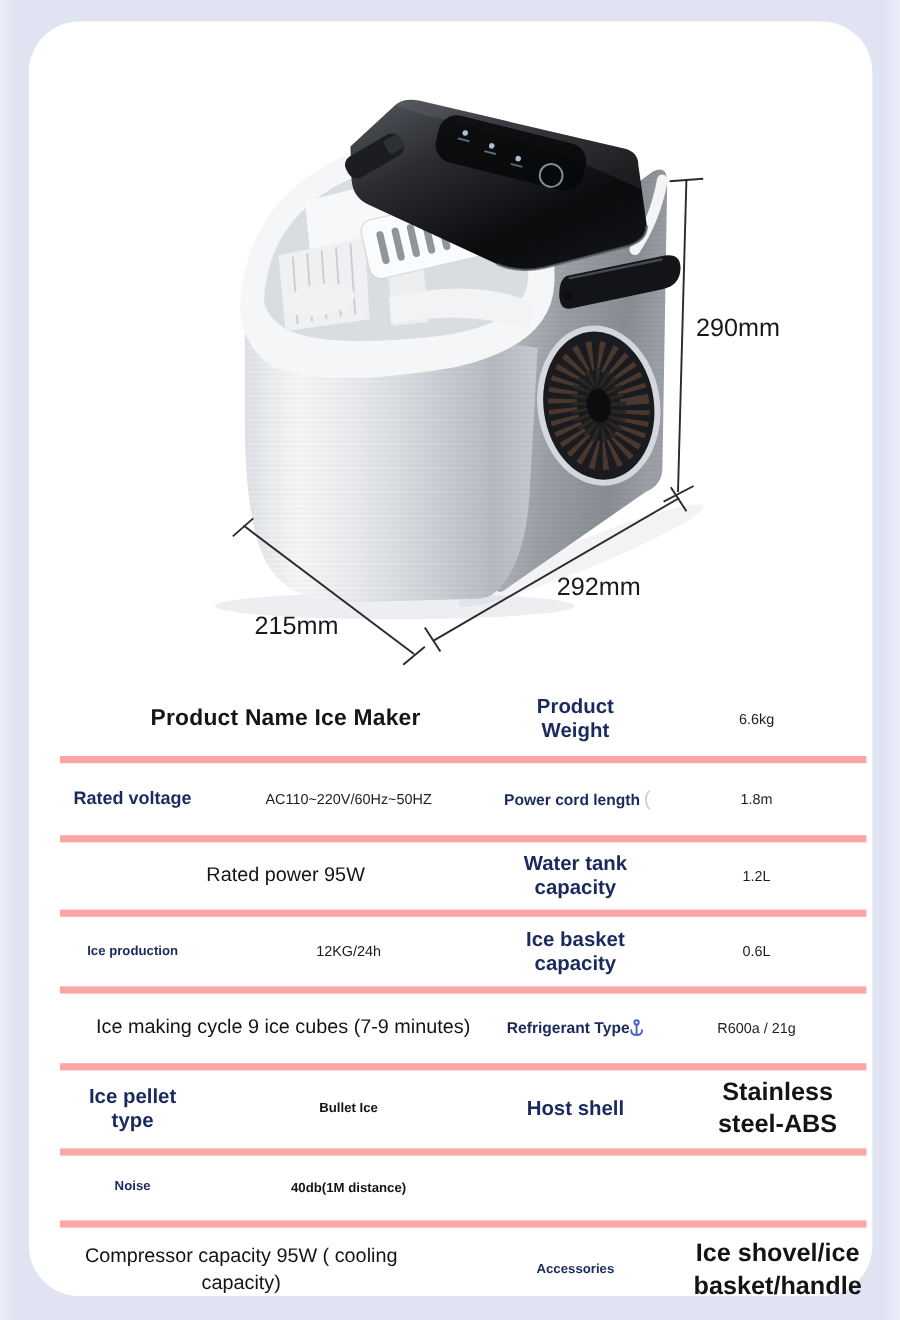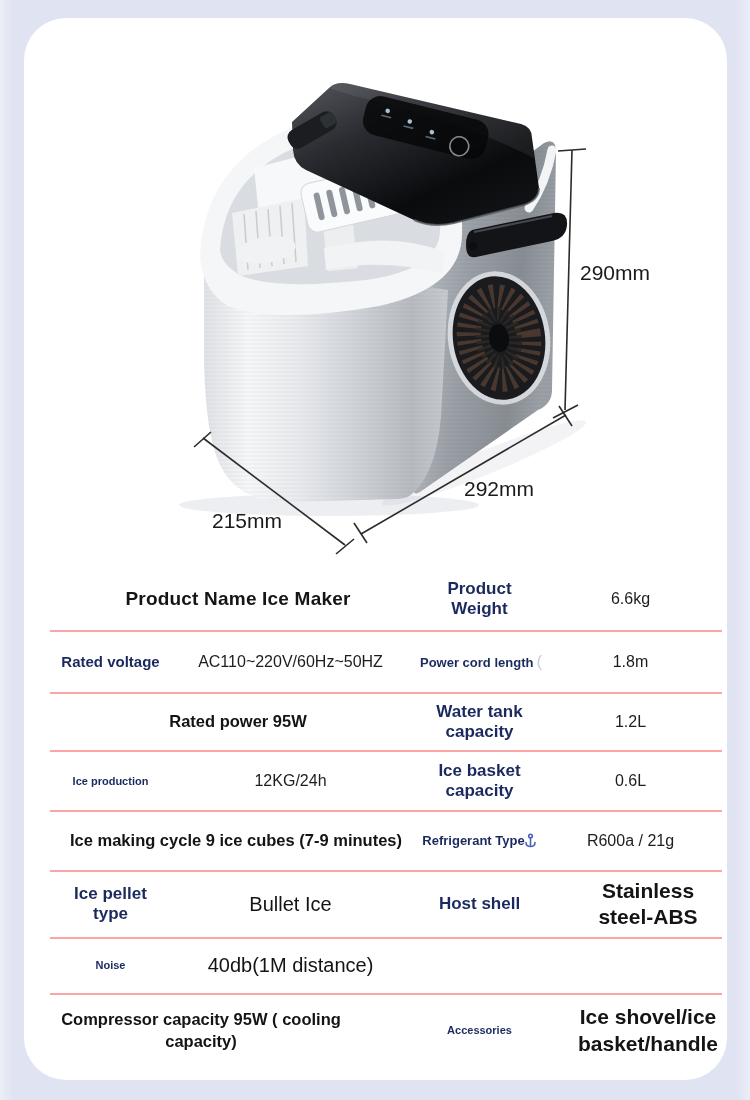--- a/index.html
+++ b/index.html
@@ -12,38 +12,38 @@
   .card{
     position:absolute;left:24px;top:18px;width:703px;height:1062px;
     background:#ffffff;border-radius:42px;text-align:center;
   }
   .figure{position:absolute;left:0;top:0;width:702px;height:560px;}
 
   
   .spec-table{position:absolute;left:26px;top:550px;width:672px;}
   .trow{
     display:grid;grid-template-columns:115px 255px 123px 179px;
-    align-items:center;border-top:2px solid #fca5a5;
+    align-items:center;border-top:6px solid #fca5a5;
   }
   .trow.first{border-top:none;}
   .r1{min-height:62px}.r2{min-height:60px}.r3{min-height:56px}.r4{min-height:58px}
   .r5{min-height:58px}.r6{min-height:58px}.r7{min-height:54px}.r8{min-height:72px}
   .cell{padding:6px 4px 6px 0;}
   .c1{padding-left:10px;}
   .span2{grid-column:1/3;}
   .span2r{grid-column:3/5;}
   .title{font-size:19px;font-weight:700;color:#151515;letter-spacing:.2px;}
   .lbl{color:#1b2a5e;font-weight:700;font-size:15px;line-height:1.18;}
   .lbl.xs{font-size:13px;white-space:nowrap;}
   .lbl.sm{font-size:11px;}
   .lbl.lg{font-size:17px;}
-  .num{font-size:16px;font-weight:400;color:#1d1d1d;}
-  .vbold{font-size:20px;font-weight:400;color:#141414;}
+  .num{font-size:12px;font-weight:400;color:#1d1d1d;}
+  .vbold{font-size:11px;font-weight:700;color:#141414;}
   .vboldlg{font-size:21px;font-weight:700;color:#141414;line-height:1.25;margin-left:35px;}
-  .mtext{font-size:16.5px;font-weight:700;color:#141414;line-height:1.3;}
+  .mtext{font-size:16.5px;font-weight:400;color:#141414;line-height:1.3;}
   .m155{font-size:15.5px;}
   .w280{max-width:282px;}
   .w345{max-width:352px;}
   .w300{max-width:302px;}
   .paren{color:#c9cdd8;font-weight:400;font-size:17px;margin-left:3px;}
   .ref-ic{display:inline-block;vertical-align:-3px;margin-left:-1px;opacity:.9;}
 </style>
 </head>
 <body>
 

